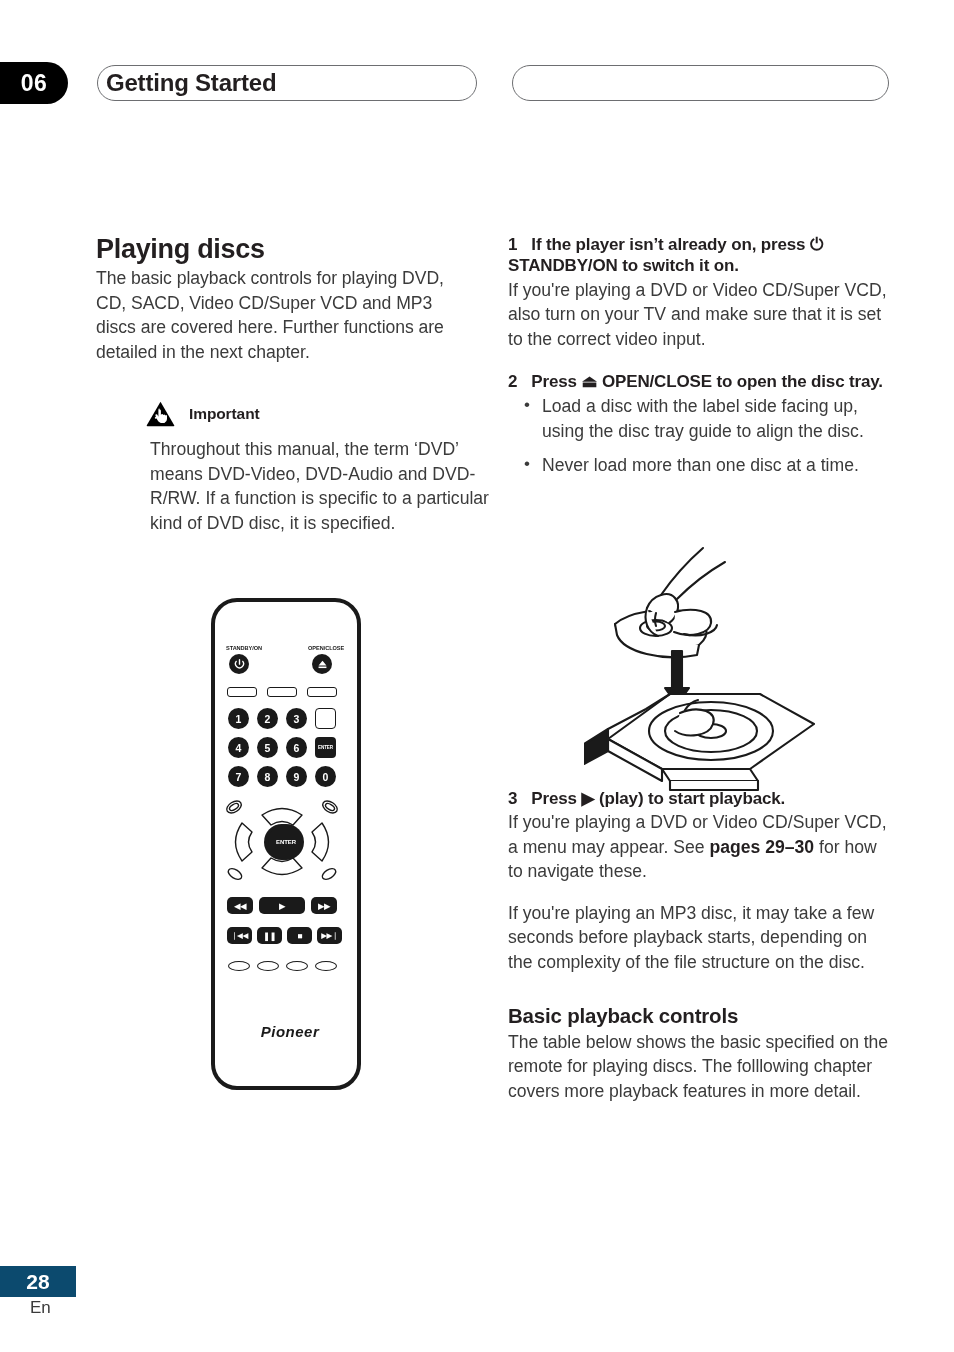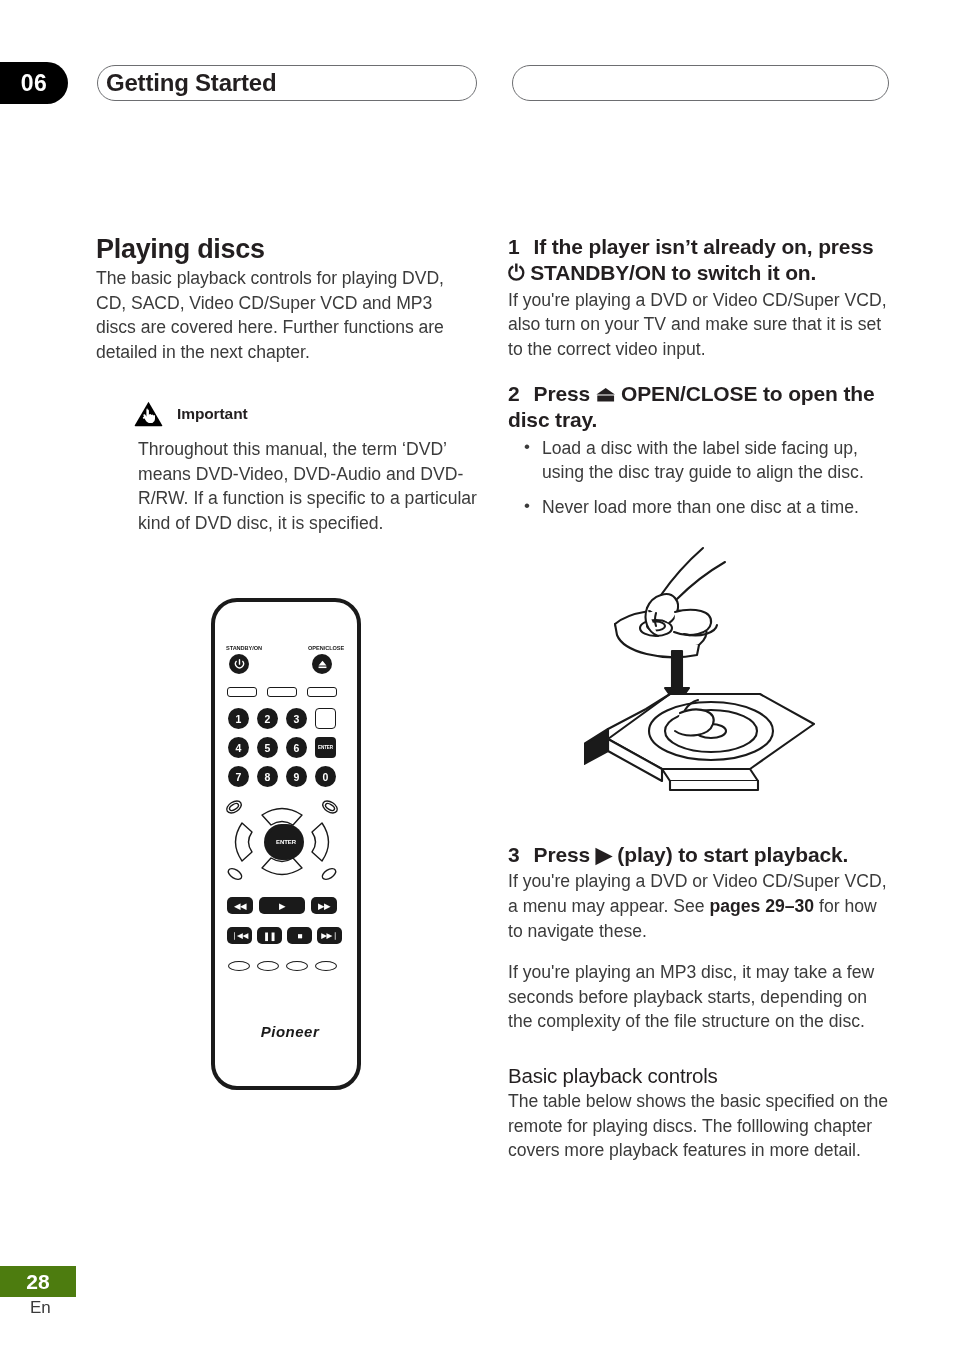--- a/index.html
+++ b/index.html
@@ -77,36 +77,36 @@
   h2.section-title {
     margin: 0 0 2px 0;
     font-size: 27px;
     font-weight: bold;
     letter-spacing: -0.3px;
     line-height: 1.12;
   }
   h3.sub-title {
     margin: 0 0 2px 0;
     font-size: 20.5px;
-    font-weight: normal;
+    font-weight: bold;
     letter-spacing: -0.2px;
     line-height: 1.15;
   }
   p.body {
     margin: 0 0 0 0;
     font-size: 17.6px;
     line-height: 1.395;
     color: #3b3b3b;
     letter-spacing: -0.05px;
   }
 
   
   .important-block {
     margin-top: 36px;
-    margin-left: 38px;
+    margin-left: 50px;
     width: 345px;
   }
   .important-head {
     display: flex;
     align-items: center;
     height: 28px;
   }
   .warn-icon {
     width: 29px;
     height: 26px;
@@ -125,21 +125,21 @@
     margin-left: 4px;
     font-size: 17.6px;
     line-height: 1.395;
     color: #3b3b3b;
   }
 
   
   .step { margin-bottom: 0; }
   .step + .step { margin-top: 20px; }
   .step-head {
-    font-size: 21px;
+    font-size: 17px;
     font-weight: bold;
     line-height: 1.25;
     letter-spacing: -0.15px;
     margin-bottom: 1px;
   }
   .step-num { margin-right: 14px; }
   .step-body {
     font-size: 17.6px;
     line-height: 1.395;
     color: #3b3b3b;
@@ -286,21 +286,21 @@
   
   .footer {
     position: absolute;
     left: 0;
     top: 1266px;
     width: 200px;
   }
   .page-block {
     width: 76px;
     height: 31px;
-    background: #4d7c0f;
+    background: #0c4a6e;
     color: #ffffff;
     font-size: 21px;
     font-weight: bold;
     display: flex;
     align-items: center;
     justify-content: center;
   }
   .lang {
     margin-top: 1px;
     margin-left: 30px;
@@ -472,21 +472,21 @@
       <span class="step-num">2</span><span>Press </span><span>⏏</span><span> OPEN/CLOSE to open the disc tray.</span>
     </div>
     <ul class="bullets">
       <li>Load a disc with the label side facing up, using the disc tray guide to align the disc.</li>
       <li>Never load more than one disc at a time.</li>
     </ul>
   </div>
 
   <div style="height:300px;"></div>
 
-  <div class="step" style="margin-top:13px;">
+  <div class="step" style="margin-top:0;">
     <div class="step-head">
       <span class="step-num">3</span><span>Press </span><span>▶</span><span> (play) to start playback.</span>
     </div>
     <div class="step-body"><span>If you're playing a DVD or Video CD/Super VCD, a menu may appear. See </span><b class="inline">pages 29–30</b><span> for how to navigate these.</span></div>
     <div class="step-body">If you're playing an MP3 disc, it may take a few seconds before playback starts, depending on the complexity of the file structure on the disc.</div>
   </div>
 
   <div style="margin-top:30px;">
     <h3 class="sub-title">Basic playback controls</h3>
     <p class="body">The table below shows the basic specified on the remote for playing discs. The folllowing chapter covers more playback features in more detail.</p>

